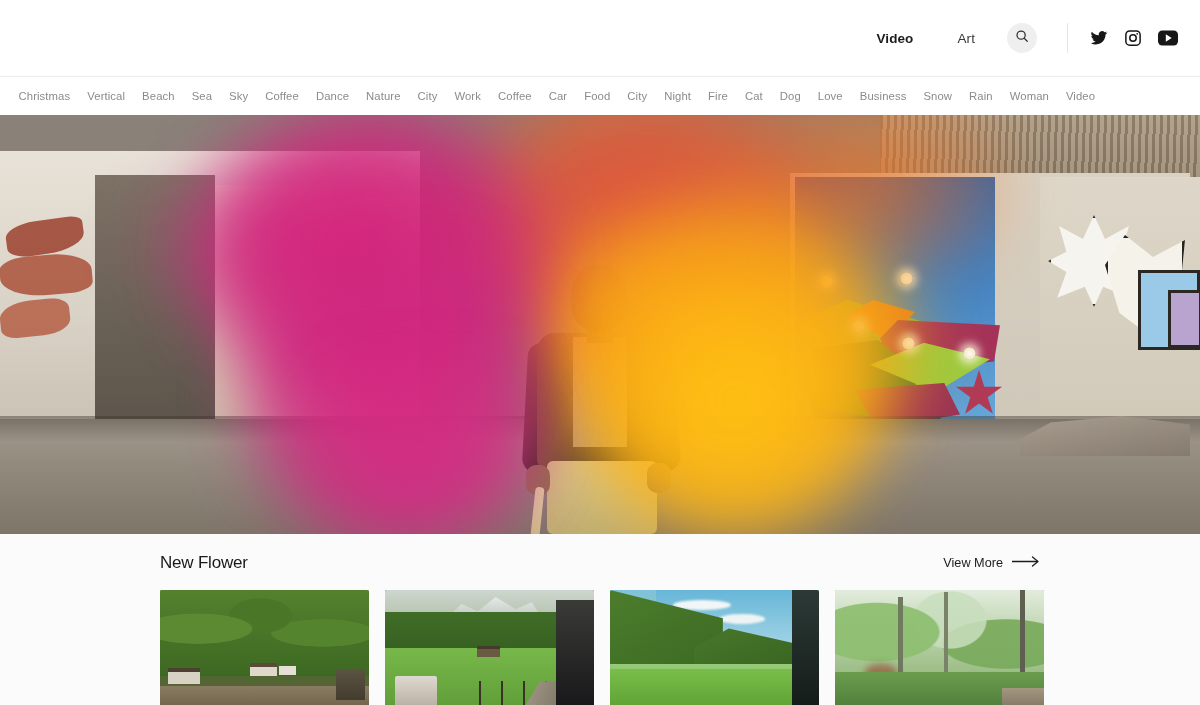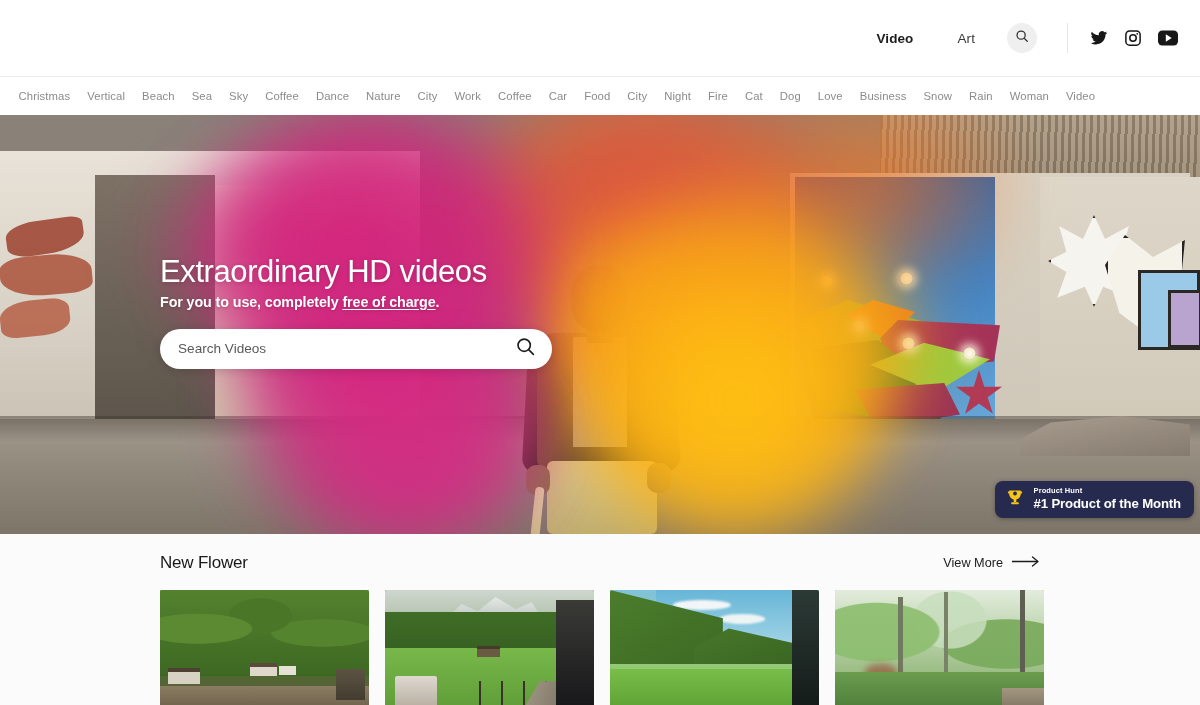--- a/index.html
+++ b/index.html
@@ -637,51 +637,21 @@
     <div class="smoke smoke-red"></div>
     <div class="smoke smoke-orange-a"></div>
     <div class="smoke smoke-yellow"></div>
     <div class="smoke smoke-yellow-glow"></div>
     <div class="smoke smoke-magenta-d"></div>
     <div class="smoke smoke-magenta-a"></div>
     <div class="smoke smoke-magenta-b"></div>
     <div class="smoke smoke-magenta-c"></div>
   </div>
 
-  <div class="hero-content">
-    <div class="hero-title">Extraordinary HD videos</div>
-    <div class="hero-sub"><span>For you to use, completely </span><u>free of charge</u><span>.</span></div>
-
-    <div class="searchbox">
-      <input type="text" placeholder="Search Videos" style="">
-      <span>
-        <svg width="21" height="21" viewBox="0 0 24 24" fill="none" stroke="#1d1d1d" stroke-width="1.9" stroke-linecap="round">
-          <circle cx="10.5" cy="10.5" r="7"></circle>
-            <line x1="15.6" y1="15.6" x2="21" y2="21"></line>
-        </svg>
-      </span>
-    </div>
-  </div>
-
-  <div class="ph-badge">
-    <span>
-      <svg width="20" height="20" viewBox="0 0 24 24">
-        <path d="M5 3h14v4a7 7 0 0 1-14 0z" fill="#f5c518"></path>
-        <path d="M3.5 4.2h2.2v3.2a2.6 2.6 0 0 1-2.2-2.3z" fill="#f5c518"></path>
-        <path d="M18.3 4.2h2.2v.9a2.6 2.6 0 0 1-2.2 2.3z" fill="#f5c518"></path>
-        <rect x="10.4" y="13" width="3.2" height="4" fill="#f5c518"></rect>
-        <rect x="7.4" y="17" width="9.2" height="2.6" rx="1" fill="#f5c518"></rect>
-        <circle cx="12" cy="6.6" r="2.3" fill="#262a4e"></circle>
-      </svg>
-    </span>
-    <div class="ph-text">
-      <div class="ph-small">Product Hunt</div>
-      <div class="ph-big">#1 Product of the Month</div>
-    </div>
-  </div>
+
 </div>
 
 <div class="section">
 
   <div class="section-head">
     <div class="section-title">New Flower</div>
     <a class="view-more" href="#">
       <span>View More</span>
       <span>
         <svg width="28" height="11" viewBox="0 0 28 11" fill="none" stroke="#1c1c1c" stroke-width="1.3" stroke-linecap="round" stroke-linejoin="round">

